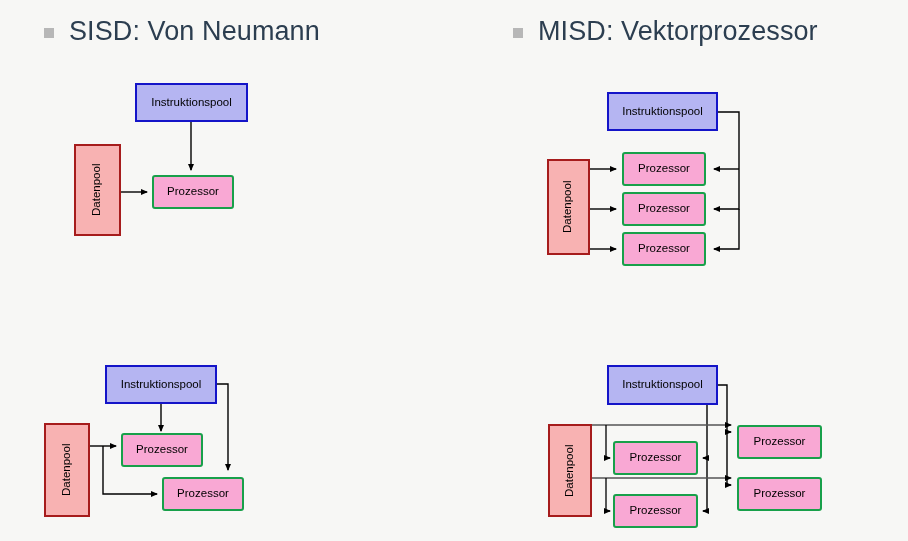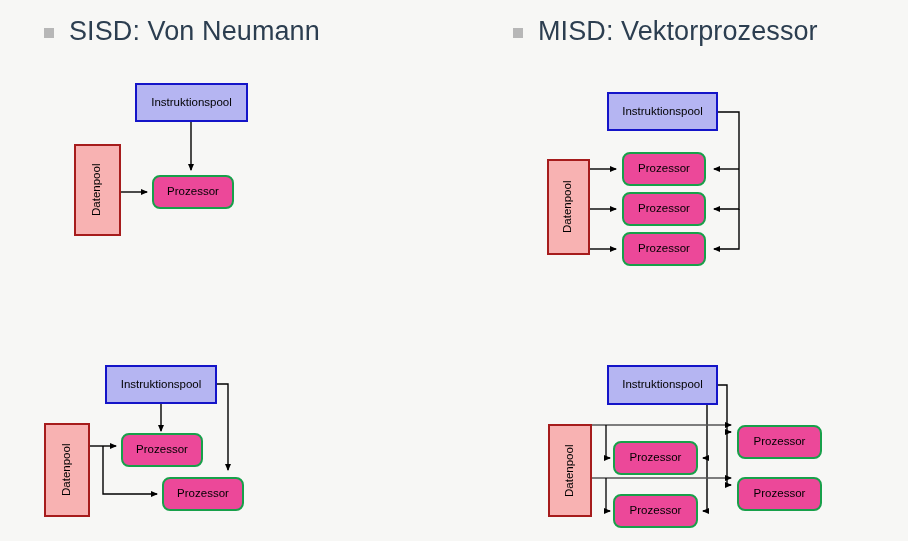--- a/index.html
+++ b/index.html
@@ -43,21 +43,21 @@
   
   .node{
     position:absolute;box-sizing:border-box;
     display:flex;align-items:center;justify-content:center;
     font-size:11.5px;color:#000;line-height:1;
   }
   .node-instr{
     background:#b5b5f2;border:2.5px solid #1414c8;
   }
   .node-proc{
-    background:#ec4899;border:2.5px solid #18a04a;border-radius:8px;
+    background:#f9a8d4;border:2.5px solid #18a04a;border-radius:3px;
   }
   .node-data{
     background:#f8b2b2;border:2.5px solid #a61c1c;
   }
   .node-data .vlabel{
     transform:rotate(-90deg);white-space:nowrap;
   }
 </style>
 </head>
 <body>

